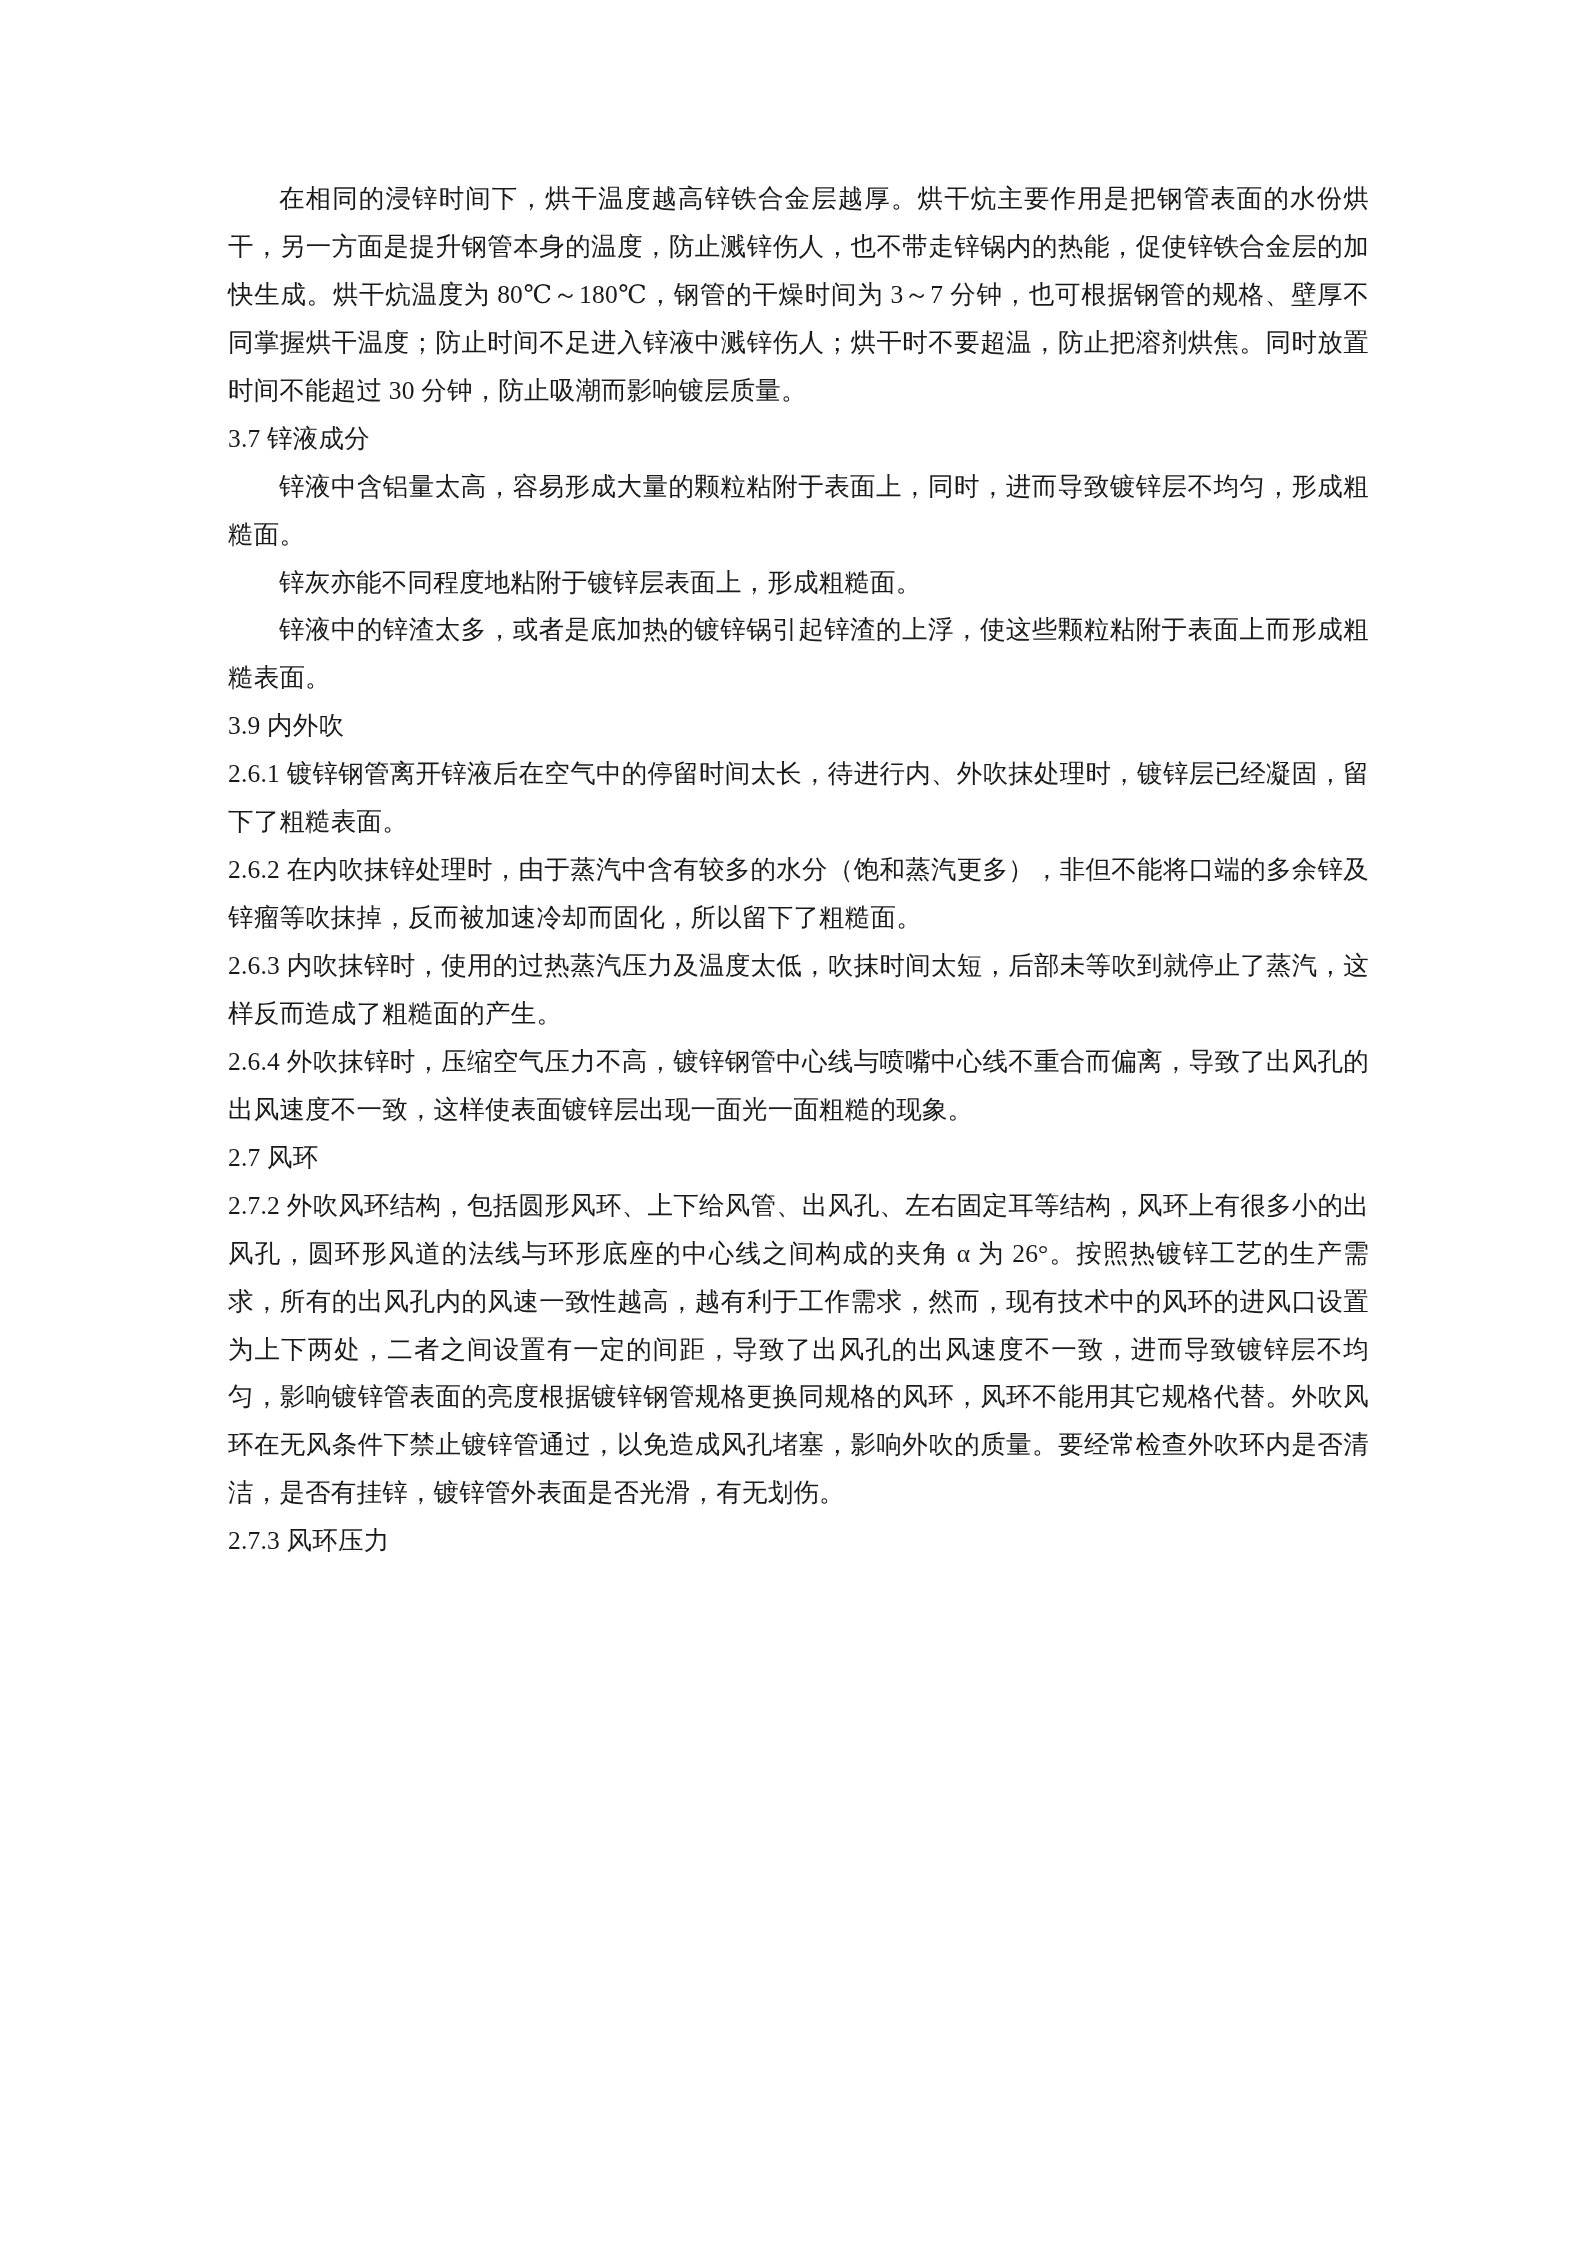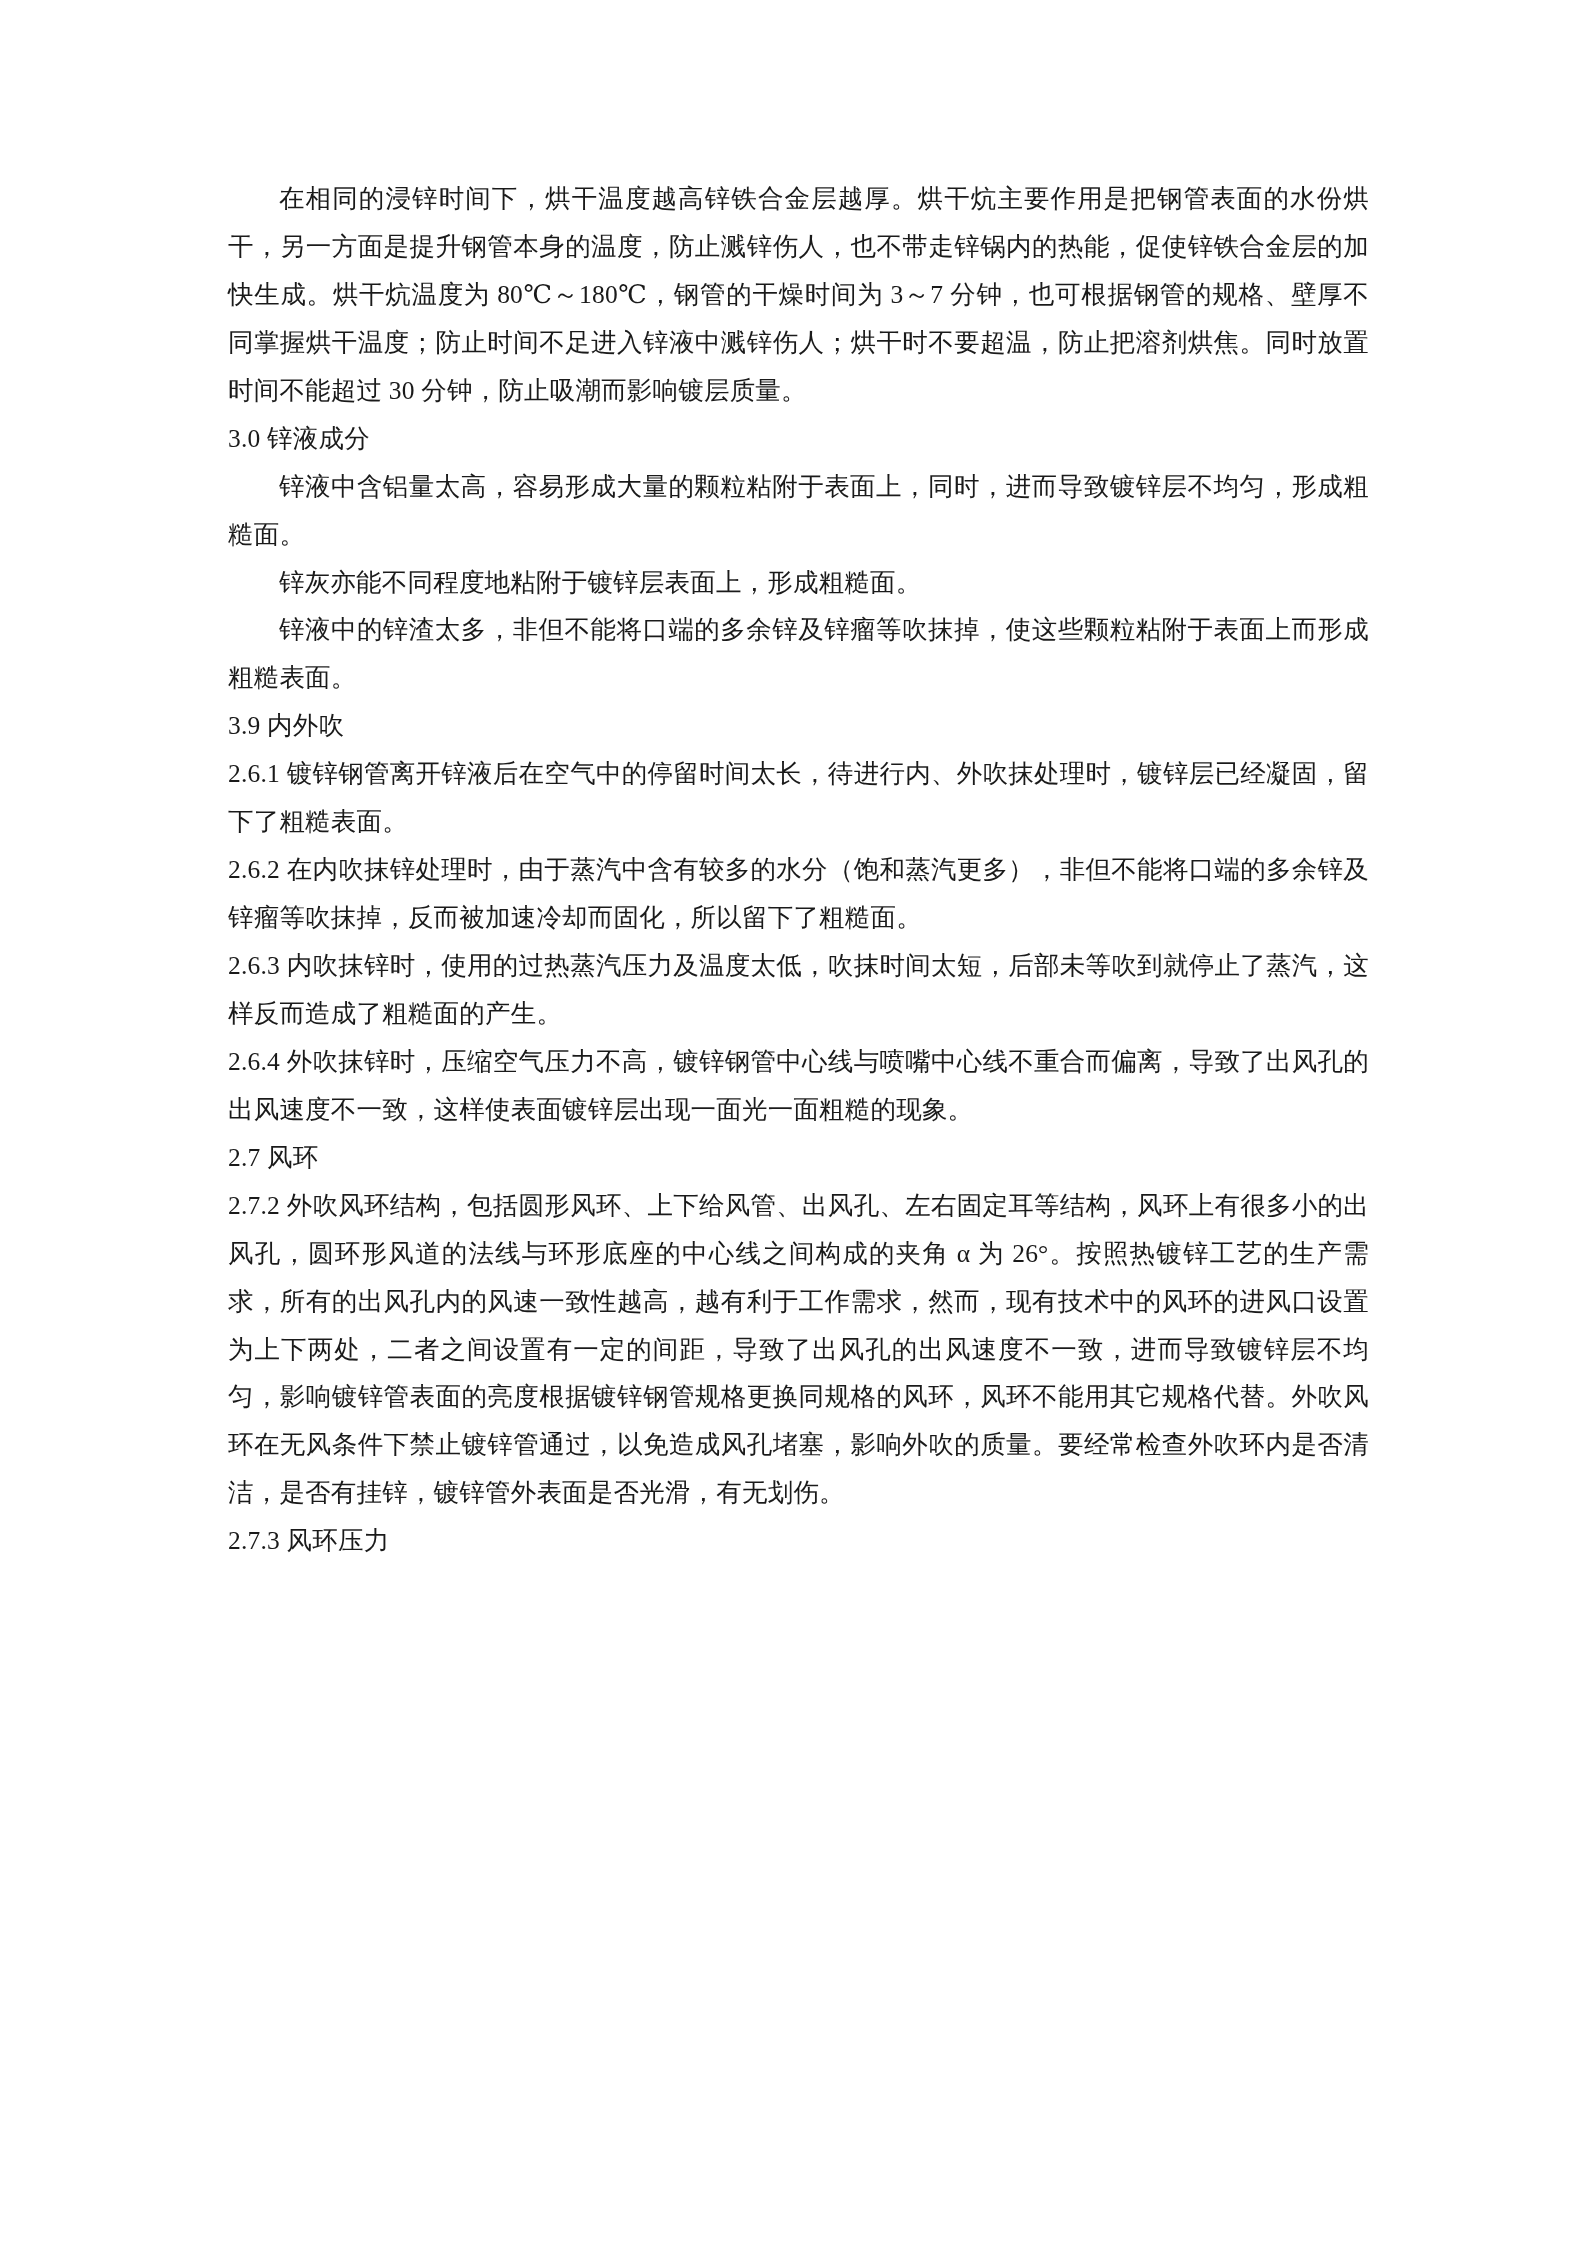--- a/index.html
+++ b/index.html
@@ -37,24 +37,24 @@
   p.flush {
     text-indent: 0;
   }
 </style>
 </head>
 <body>
 
 <div class="page">
   <div class="doc-body">
     <p class="indent">在相同的浸锌时间下，烘干温度越高锌铁合金层越厚。烘干炕主要作用是把钢管表面的水份烘干，另一方面是提升钢管本身的温度，防止溅锌伤人，也不带走锌锅内的热能，促使锌铁合金层的加快生成。烘干炕温度为 80℃～180℃，钢管的干燥时间为 3～7 分钟，也可根据钢管的规格、壁厚不同掌握烘干温度；防止时间不足进入锌液中溅锌伤人；烘干时不要超温，防止把溶剂烘焦。同时放置时间不能超过 30 分钟，防止吸潮而影响镀层质量。</p>
-    <p class="flush">3.0 锌液成分</p>
+    <p class="flush">3.7 锌液成分</p>
     <p class="indent">锌液中含铝量太高，容易形成大量的颗粒粘附于表面上，同时，进而导致镀锌层不均匀，形成粗糙面。</p>
     <p class="indent">锌灰亦能不同程度地粘附于镀锌层表面上，形成粗糙面。</p>
-    <p class="indent">锌液中的锌渣太多，非但不能将口端的多余锌及锌瘤等吹抹掉，使这些颗粒粘附于表面上而形成粗糙表面。</p>
+    <p class="indent">锌液中的锌渣太多，或者是底加热的镀锌锅引起锌渣的上浮，使这些颗粒粘附于表面上而形成粗糙表面。</p>
     <p class="flush">3.9 内外吹</p>
     <p class="flush">2.6.1 镀锌钢管离开锌液后在空气中的停留时间太长，待进行内、外吹抹处理时，镀锌层已经凝固，留下了粗糙表面。</p>
     <p class="flush">2.6.2 在内吹抹锌处理时，由于蒸汽中含有较多的水分（饱和蒸汽更多），非但不能将口端的多余锌及锌瘤等吹抹掉，反而被加速冷却而固化，所以留下了粗糙面。</p>
     <p class="flush">2.6.3 内吹抹锌时，使用的过热蒸汽压力及温度太低，吹抹时间太短，后部未等吹到就停止了蒸汽，这样反而造成了粗糙面的产生。</p>
     <p class="flush">2.6.4 外吹抹锌时，压缩空气压力不高，镀锌钢管中心线与喷嘴中心线不重合而偏离，导致了出风孔的出风速度不一致，这样使表面镀锌层出现一面光一面粗糙的现象。</p>
     <p class="flush">2.7 风环</p>
     <p class="flush">2.7.2 外吹风环结构，包括圆形风环、上下给风管、出风孔、左右固定耳等结构，风环上有很多小的出风孔，圆环形风道的法线与环形底座的中心线之间构成的夹角 α 为 26°。按照热镀锌工艺的生产需求，所有的出风孔内的风速一致性越高，越有利于工作需求，然而，现有技术中的风环的进风口设置为上下两处，二者之间设置有一定的间距，导致了出风孔的出风速度不一致，进而导致镀锌层不均匀，影响镀锌管表面的亮度根据镀锌钢管规格更换同规格的风环，风环不能用其它规格代替。外吹风环在无风条件下禁止镀锌管通过，以免造成风孔堵塞，影响外吹的质量。要经常检查外吹环内是否清洁，是否有挂锌，镀锌管外表面是否光滑，有无划伤。</p>
     <p class="flush">2.7.3 风环压力</p>
   </div>
 </div>

